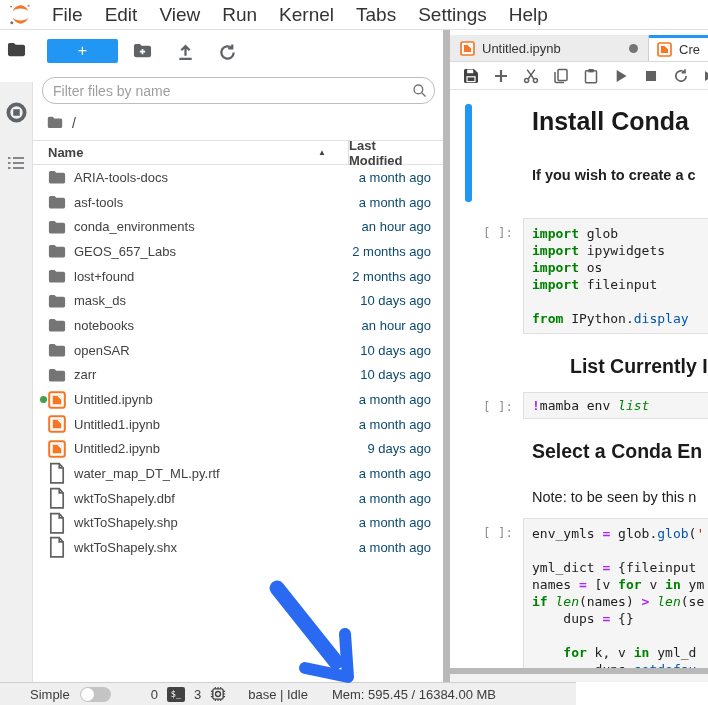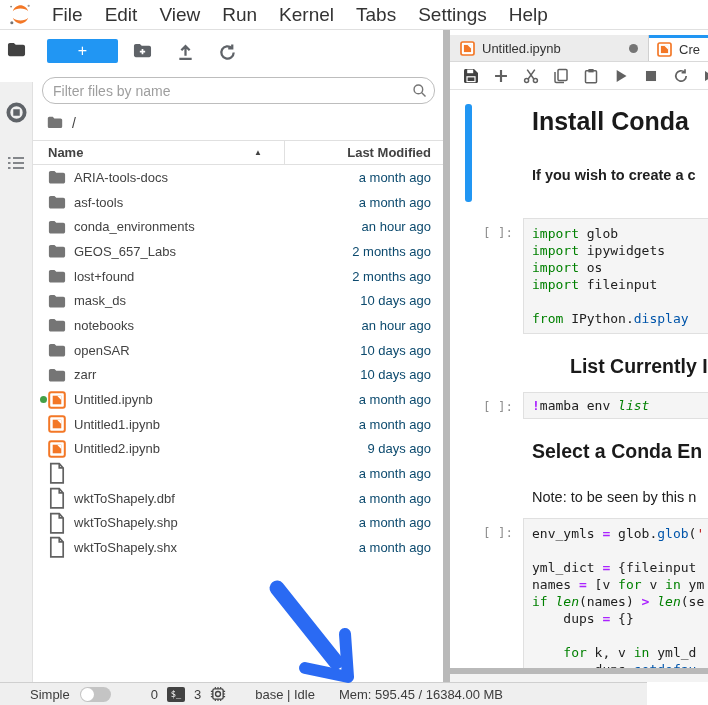--- a/index.html
+++ b/index.html
@@ -35,21 +35,21 @@
   #filter-wrap { position:absolute; top:47px; left:9px; width:393px; height:27px; }
   #filter-input { width:100%; height:100%; border:1px solid #bdbdbd; border-radius:13px; padding:0 30px 0 10px;
     font-family:"Liberation Sans",sans-serif; font-size:14px; color:#424242; outline:none; }
   #filter-input::placeholder { color:#9e9e9e; }
   #search-icon { position:absolute; right:8px; top:6px; width:15px; height:15px; color:#757575; }
   #breadcrumb { position:absolute; top:85px; left:14px; display:flex; align-items:center; }
   #breadcrumb .bicon { width:16px; height:14px; color:#757575; }
   #breadcrumb .sep { margin-left:9px; font-size:14px; color:#424242; }
   #fb-header { position:absolute; top:110px; left:0; width:410px; height:25px; display:flex;
     border-top:1px solid #e0e0e0; border-bottom:1px solid #e0e0e0; font-size:13px; font-weight:bold; color:#424242; }
-  #fb-header .name-col { width:252px; display:flex; align-items:center; border-right:1px solid #e0e0e0; }
+  #fb-header .name-col { width:316px; display:flex; align-items:center; border-right:1px solid #e0e0e0; }
   #fb-header .name-col .lbl { margin-left:15px; }
   #fb-header .sort { margin-left:auto; margin-right:22px; font-size:8px; color:#424242; }
   #fb-header .mod-col { flex:1; display:flex; align-items:center; justify-content:flex-end; padding-right:12px; }
   #fb-rows { position:absolute; top:135px; left:0; width:410px; }
   .frow { position:relative; display:flex; align-items:center; height:24.7px; cursor:pointer; }
   .run-dot { position:absolute; left:7px; top:9px; width:7px; height:7px; border-radius:50%; background:#43a047; }
   .ficon { margin-left:15px; width:18px; height:18px; display:flex; align-items:center; }
   .ficon.folder { color:#757575; }
   .ficon.file { color:#616161; }
   .fname { margin-left:8px; font-size:13px; color:#424242; white-space:nowrap; }
@@ -79,41 +79,41 @@
   .prompt { width:73px; flex:none; text-align:right; padding-right:10px; padding-top:7px;
     font-family:"DejaVu Sans Mono", monospace; font-size:12.5px; color:#8f8f8f; }
   .codebox { flex:1; margin-right:-4px; background:#f5f5f5; border:1px solid #e0e0e0; padding:6px 8px;
     font-family:"DejaVu Sans Mono", monospace; font-size:13px; line-height:17px; white-space:pre; }
   .cell-3 .codebox { padding:4px 8px; }
   .mdbody { margin-left:9px; }
   .md-h1 { font-size:25px; font-weight:600; line-height:34px; color:#1a1a1a; white-space:nowrap; }
   .md-bold { font-weight:bold; font-size:14.5px; line-height:18px; margin-top:28px; color:#212121; white-space:nowrap; }
   .md-h2 { font-size:19.5px; font-weight:600; line-height:24px; color:#1a1a1a; white-space:nowrap; }
   .md-p { font-size:14.5px; line-height:18px; margin-top:25px; color:#212121; white-space:nowrap; }
-  .kw { color:#008000; font-weight:normal; }
+  .kw { color:#008000; font-weight:bold; }
   .bi { color:#008000;font-style:italic; }
   .op { color:#aa22ff; font-weight:bold; }
   .prop { color:#0055aa; }
   .str { color:#ba2121; }
   .pl { color:#212121; }
   #nb-bottom-border { position:absolute; top:638px; left:0; right:0; height:6px; background:#b9b9b9; }
   #nb-below { position:absolute; top:644px; left:0; right:0; height:8px; background:#f3f3f3; }
 
   
-  #statusbar { position:absolute; top:682px; left:0; width:647px; height:23px; background:#efefef;
+  #statusbar { position:absolute; top:682px; left:0; width:576px; height:23px; background:#efefef;
     border-top:1px solid #cfcfcf; display:flex; align-items:center; font-size:13px; color:#3c3c3c; z-index:4; }
   #sb-simple { margin-left:30px; }
   #sb-toggle { margin-left:10px; width:31px; height:15px; background:#c4c4c4; border-radius:8px; position:relative; cursor:pointer; }
   #sb-toggle .knob { position:absolute; left:1px; top:1px; width:13px; height:13px; border-radius:50%; background:#fff; }
   #sb-term-count { margin-left:40px; }
   .term-badge { margin-left:9px; width:18px; height:15px; background:#424242; color:#fff; font-size:8.5px;
     font-family:"DejaVu Sans Mono",monospace; display:flex; align-items:center; justify-content:center; border-radius:2px; }
   #sb-kern-count { margin-left:9px; }
   #sb-chip { margin-left:9px; width:16px; height:16px; color:#424242; }
-  #sb-kernel-status { margin-left:29px; }
+  #sb-kernel-status { margin-left:22px; }
   #sb-memory { margin-left:24px; }
 
   
   #arrow-overlay { position:absolute; top:0; left:0; width:708px; height:705px; z-index:9; pointer-events:none; }
 </style>
 </head>
 <body>
 
 <div id="menubar">
   <span class="logo">
@@ -328,20 +328,21 @@
     <span class="fmod">9 days ago</span>
   </div>
   <div class="frow">
 
     <span class="ficon file">
           <svg viewBox="0 0 16 20">
             <path d="M2.5 1.5h7.5l3.5 3.8v13.2H2.5z" fill="none" stroke="currentColor" stroke-width="1.5"></path>
             <path d="M10 1.5v3.8h3.5" fill="none" stroke="currentColor" stroke-width="1.5"></path>
           </svg>
         </span>
+    <span class="fname">water_map_DT_ML.py.rtf</span>
     <span class="fmod">a month ago</span>
   </div>
   <div class="frow">
 
     <span class="ficon file">
           <svg viewBox="0 0 16 20">
             <path d="M2.5 1.5h7.5l3.5 3.8v13.2H2.5z" fill="none" stroke="currentColor" stroke-width="1.5"></path>
             <path d="M10 1.5v3.8h3.5" fill="none" stroke="currentColor" stroke-width="1.5"></path>
           </svg>
         </span>

